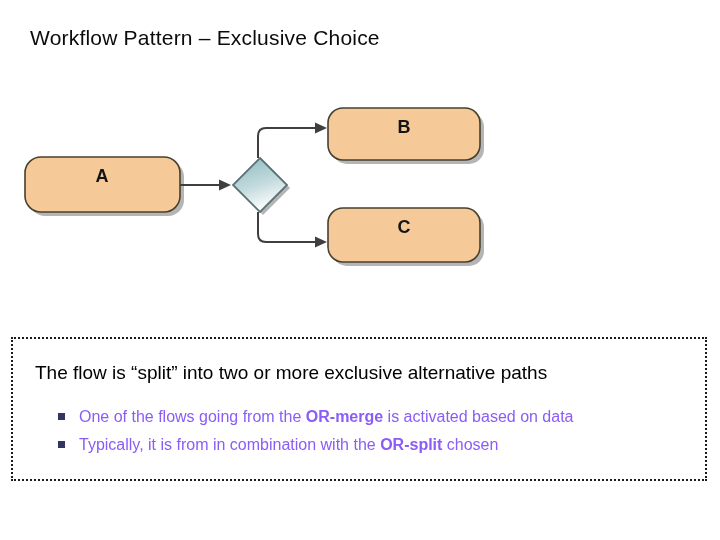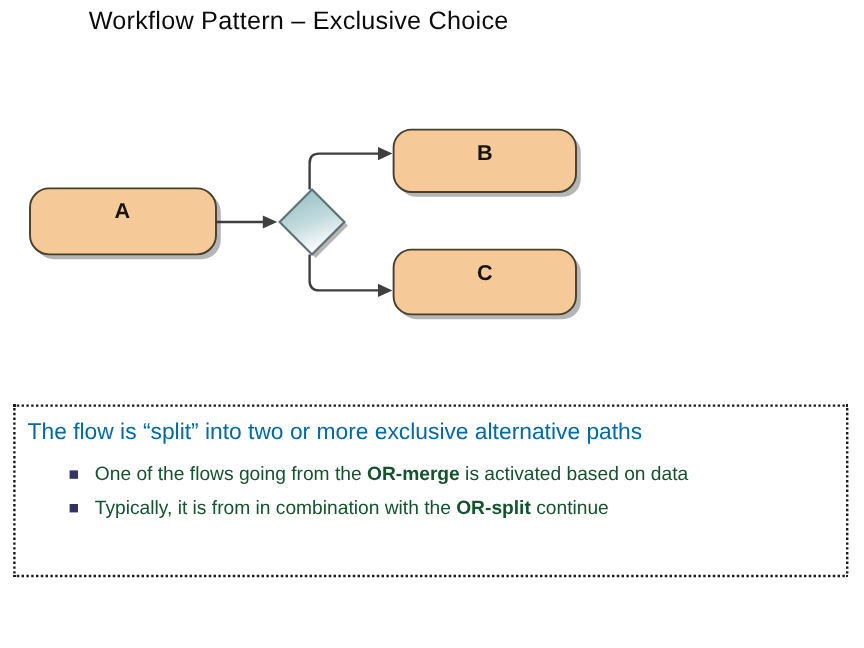--- a/index.html
+++ b/index.html
@@ -11,26 +11,25 @@
   .slide {
     position: relative;
     width: 720px;
     height: 540px;
     background: #ffffff;
     overflow: hidden;
   }
   .slide-title {
     position: absolute;
     left: 30px;
-    top: 4px;
+    top: 24px;
     font-size: 21px;
     line-height: 28px;
     color: #0b0b0b;
     letter-spacing: 0.2px;
-    margin-left: 44px;
   }
   .diagram {
     position: absolute;
     left: 0;
     top: 100px;
     width: 520px;
     height: 175px;
   }
   .node-label {
     font-family: "Liberation Sans", sans-serif;
@@ -43,32 +42,32 @@
     left: 11px;
     top: 337px;
     width: 696px;
     height: 144px;
     box-sizing: border-box;
     border: 2px dotted #1a1a1a;
     background: #ffffff;
     padding: 3px 6px 0 6px;
   }
   .notes-line {
-    margin: 4px;
+    margin: 16px;
     font-size: 19px;
     line-height: 29px;
-    color: #0369a1;
+    color: #000000;
   }
   .bullet-row {
     display: flex;
     align-items: flex-start;
     margin: 0 0 0 39px;
     font-size: 16px;
     line-height: 28px;
-    color: #14532d;
+    color: #8b5cf6;
   }
   .bullet-row.first {
     margin-top: 7px;
   }
   .bullet-marker {
     flex: 0 0 auto;
     width: 7px;
     height: 7px;
     margin: 10px 14px 0 0;
     background: #333366;
@@ -122,17 +121,17 @@
   <div class="notes-box">
     <p class="notes-line">The flow is “split” into two or more exclusive alternative paths</p>
 
     <div class="bullet-row first">
       <span class="bullet-marker"></span>
       <span><span>One of the flows going from the </span><span class="bullet-bold">OR-merge</span><span> is activated based on data</span></span>
     </div>
 
     <div class="bullet-row">
       <span class="bullet-marker"></span>
-      <span><span>Typically, it is from in combination with the </span><span class="bullet-bold">OR-split</span><span> continue</span></span>
+      <span><span>Typically, it is from in combination with the </span><span class="bullet-bold">OR-split</span><span> chosen</span></span>
     </div>
   </div>
 
 </div>
 
 </body></html>

